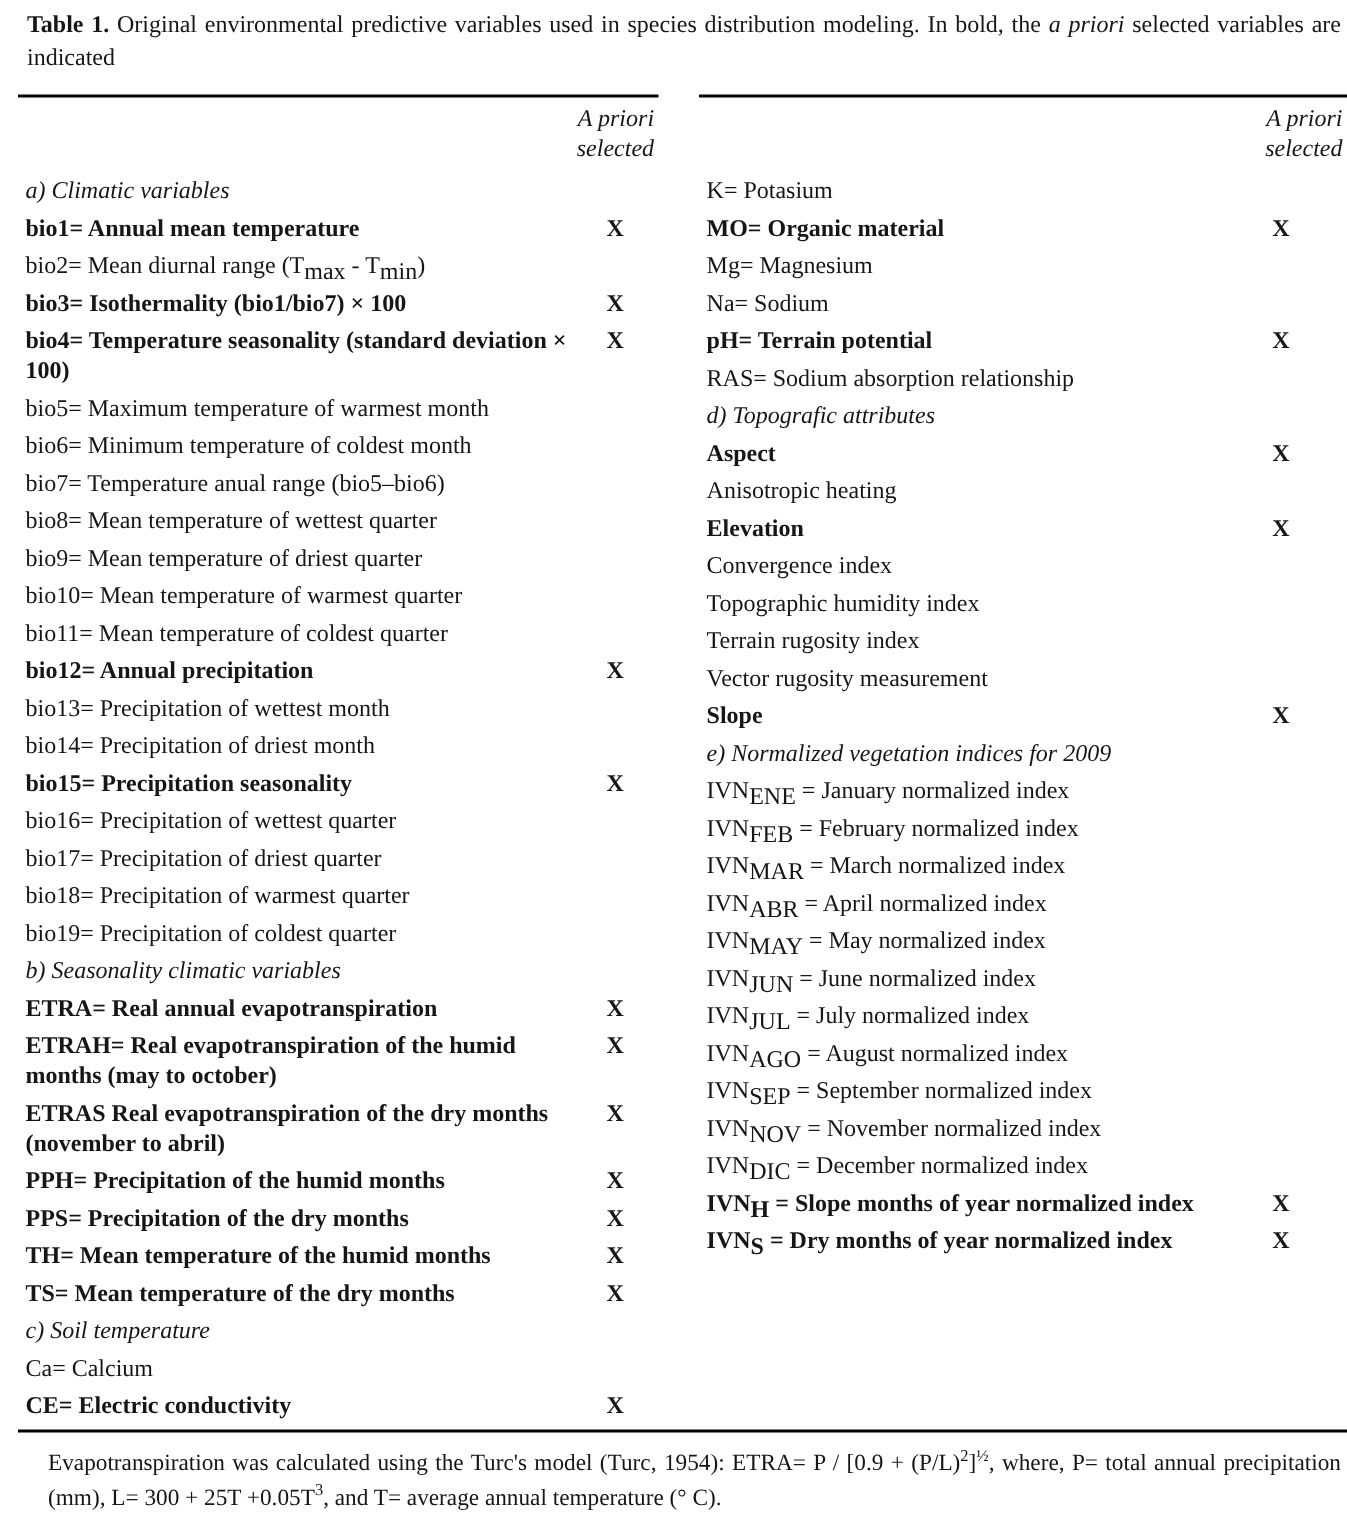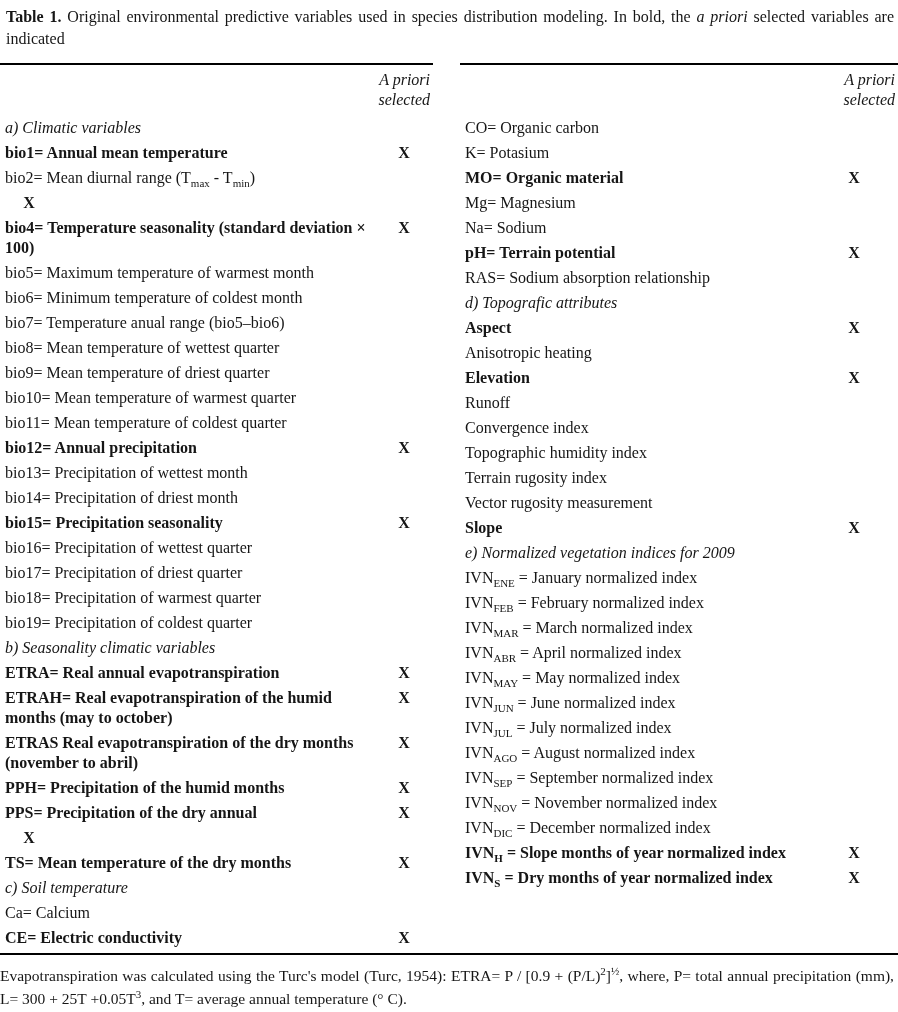--- a/index.html
+++ b/index.html
@@ -1,34 +1,34 @@
 <!DOCTYPE html>
 <html><head>
 <meta charset="utf-8">
 <style>
   html,body{margin:0;padding:0;background:#ffffff;}
   body{width:898px;color:#161616;font-family:"Liberation Serif",serif;-webkit-font-smoothing:antialiased;}
-  .page{width:898px;box-sizing:border-box;padding:6px 0 0 0;}
+  .page{width:898px;box-sizing:border-box;padding:6px 0 0 12px;}
   .b{font-weight:bold;}
   .i{font-style:italic;}
   .caption{margin:0 4px 13px 6px;font-size:16px;line-height:22px;text-align:justify;}
   .columns{display:flex;gap:27px;border-bottom:2px solid #000;align-items:stretch;}
   .col{border-top:2px solid #000;padding-top:5px;box-sizing:border-box;}
   .col-left{width:433px;}
   .col-right{width:438px;}
   .colhead{font-style:italic;text-align:right;font-size:16px;line-height:20px;margin-bottom:8px;padding-right:3px;}
   .trow{display:flex;align-items:flex-start;margin-bottom:5px;}
   .tlabel{flex:1;font-size:16px;line-height:20px;padding-left:5px;}
   .tlabel.section{font-style:italic;}
   .tlabel.bold{font-weight:bold;}
   .tsel{flex:none;width:58px;text-align:center;font-weight:bold;font-size:16px;line-height:20px;}
   .col-right .tsel{width:88px;}
-  sub{font-size:11px;line-height:0;}
+  sub{font-size:16px;line-height:0;}
   sup{font-size:11px;line-height:0;}
-  .footnote{margin:0 4px 0 0;padding-top:9px;font-size:15.5px;line-height:23px;text-align:justify;}
+  .footnote{margin:0 4px 0 20px;padding-top:9px;font-size:15.5px;line-height:23px;text-align:justify;}
 </style>
 </head>
 <body>
 
 <div class="page">
 
   <p class="caption"><span class="b">Table 1.</span><span> Original environmental predictive variables used in species distribution modeling. In bold, the </span><span class="i">a priori</span><span> selected variables are indicated</span></p>
 
   <div class="columns">
 
@@ -44,20 +44,21 @@
           </div>
           <div class="trow">
             <div class="tlabel bold">bio1= Annual mean temperature</div>
             <div class="tsel">X</div>
           </div>
           <div class="trow">
             <div class="tlabel normal"><span>bio2= Mean diurnal range (T</span><sub>max</sub><span> - T</span><sub>min</sub><span>)</span></div>
             <div class="tsel"></div>
           </div>
           <div class="trow">
+            <div class="tlabel bold">bio3= Isothermality (bio1/bio7) × 100</div>
             <div class="tsel">X</div>
           </div>
           <div class="trow">
             <div class="tlabel bold">bio4= Temperature seasonality (standard deviation × 100)</div>
             <div class="tsel">X</div>
           </div>
           <div class="trow">
             <div class="tlabel normal">bio5= Maximum temperature of warmest month</div>
             <div class="tsel"></div>
           </div>
@@ -131,24 +132,25 @@
           </div>
           <div class="trow">
             <div class="tlabel bold">ETRAS Real evapotranspiration of the dry months (november to abril)</div>
             <div class="tsel">X</div>
           </div>
           <div class="trow">
             <div class="tlabel bold">PPH= Precipitation of the humid months</div>
             <div class="tsel">X</div>
           </div>
           <div class="trow">
-            <div class="tlabel bold">PPS= Precipitation of the dry annual</div>
-            <div class="tsel">X</div>
-          </div>
-          <div class="trow">
+            <div class="tlabel bold">PPS= Precipitation of the dry months</div>
+            <div class="tsel">X</div>
+          </div>
+          <div class="trow">
+            <div class="tlabel bold">TH= Mean temperature of the humid months</div>
             <div class="tsel">X</div>
           </div>
           <div class="trow">
             <div class="tlabel bold">TS= Mean temperature of the dry months</div>
             <div class="tsel">X</div>
           </div>
           <div class="trow">
             <div class="tlabel section">c) Soil temperature</div>
             <div class="tsel"></div>
           </div>
@@ -163,24 +165,20 @@
         </div>
     </div>
 
     <div class="col col-right">
       <div class="colhead">
         <div>A priori</div>
         <div>selected</div>
       </div>
       <div>
           <div class="trow">
-            <div class="tlabel normal">CO= Organic carbon</div>
-            <div class="tsel"></div>
-          </div>
-          <div class="trow">
             <div class="tlabel normal">K= Potasium</div>
             <div class="tsel"></div>
           </div>
           <div class="trow">
             <div class="tlabel bold">MO= Organic material</div>
             <div class="tsel">X</div>
           </div>
           <div class="trow">
             <div class="tlabel normal">Mg= Magnesium</div>
             <div class="tsel"></div>
@@ -205,24 +203,20 @@
             <div class="tlabel bold">Aspect</div>
             <div class="tsel">X</div>
           </div>
           <div class="trow">
             <div class="tlabel normal">Anisotropic heating</div>
             <div class="tsel"></div>
           </div>
           <div class="trow">
             <div class="tlabel bold">Elevation</div>
             <div class="tsel">X</div>
-          </div>
-          <div class="trow">
-            <div class="tlabel normal">Runoff</div>
-            <div class="tsel"></div>
           </div>
           <div class="trow">
             <div class="tlabel normal">Convergence index</div>
             <div class="tsel"></div>
           </div>
           <div class="trow">
             <div class="tlabel normal">Topographic humidity index</div>
             <div class="tsel"></div>
           </div>
           <div class="trow">

